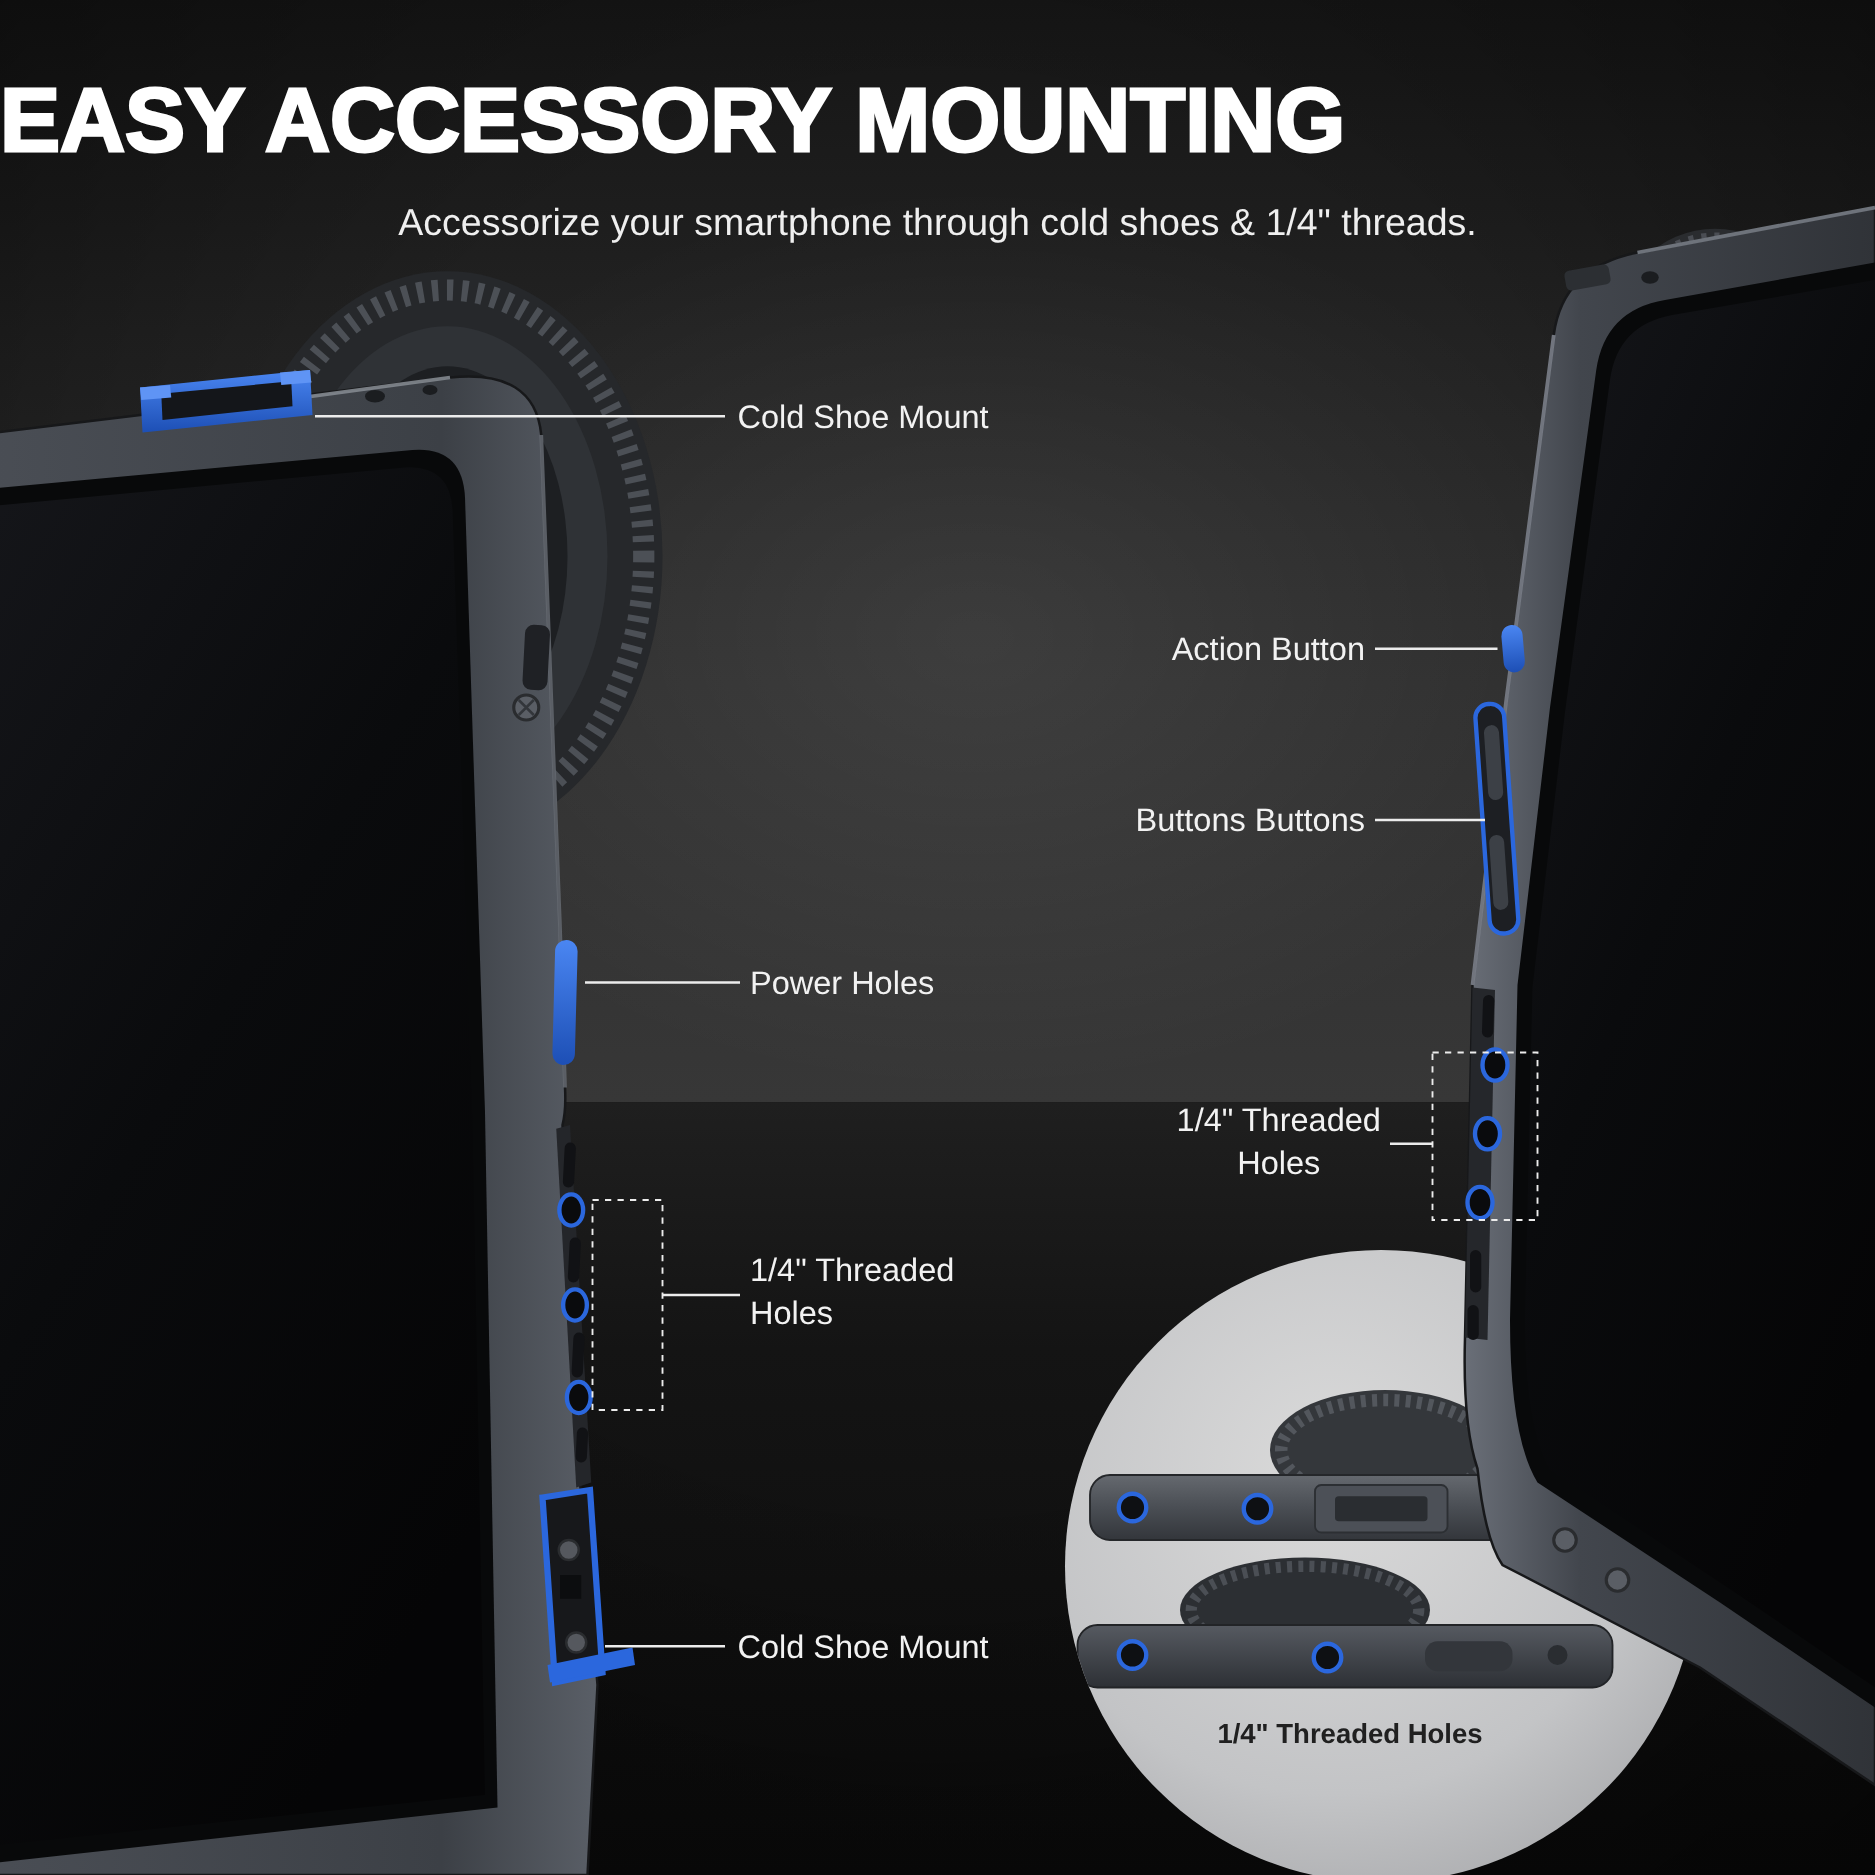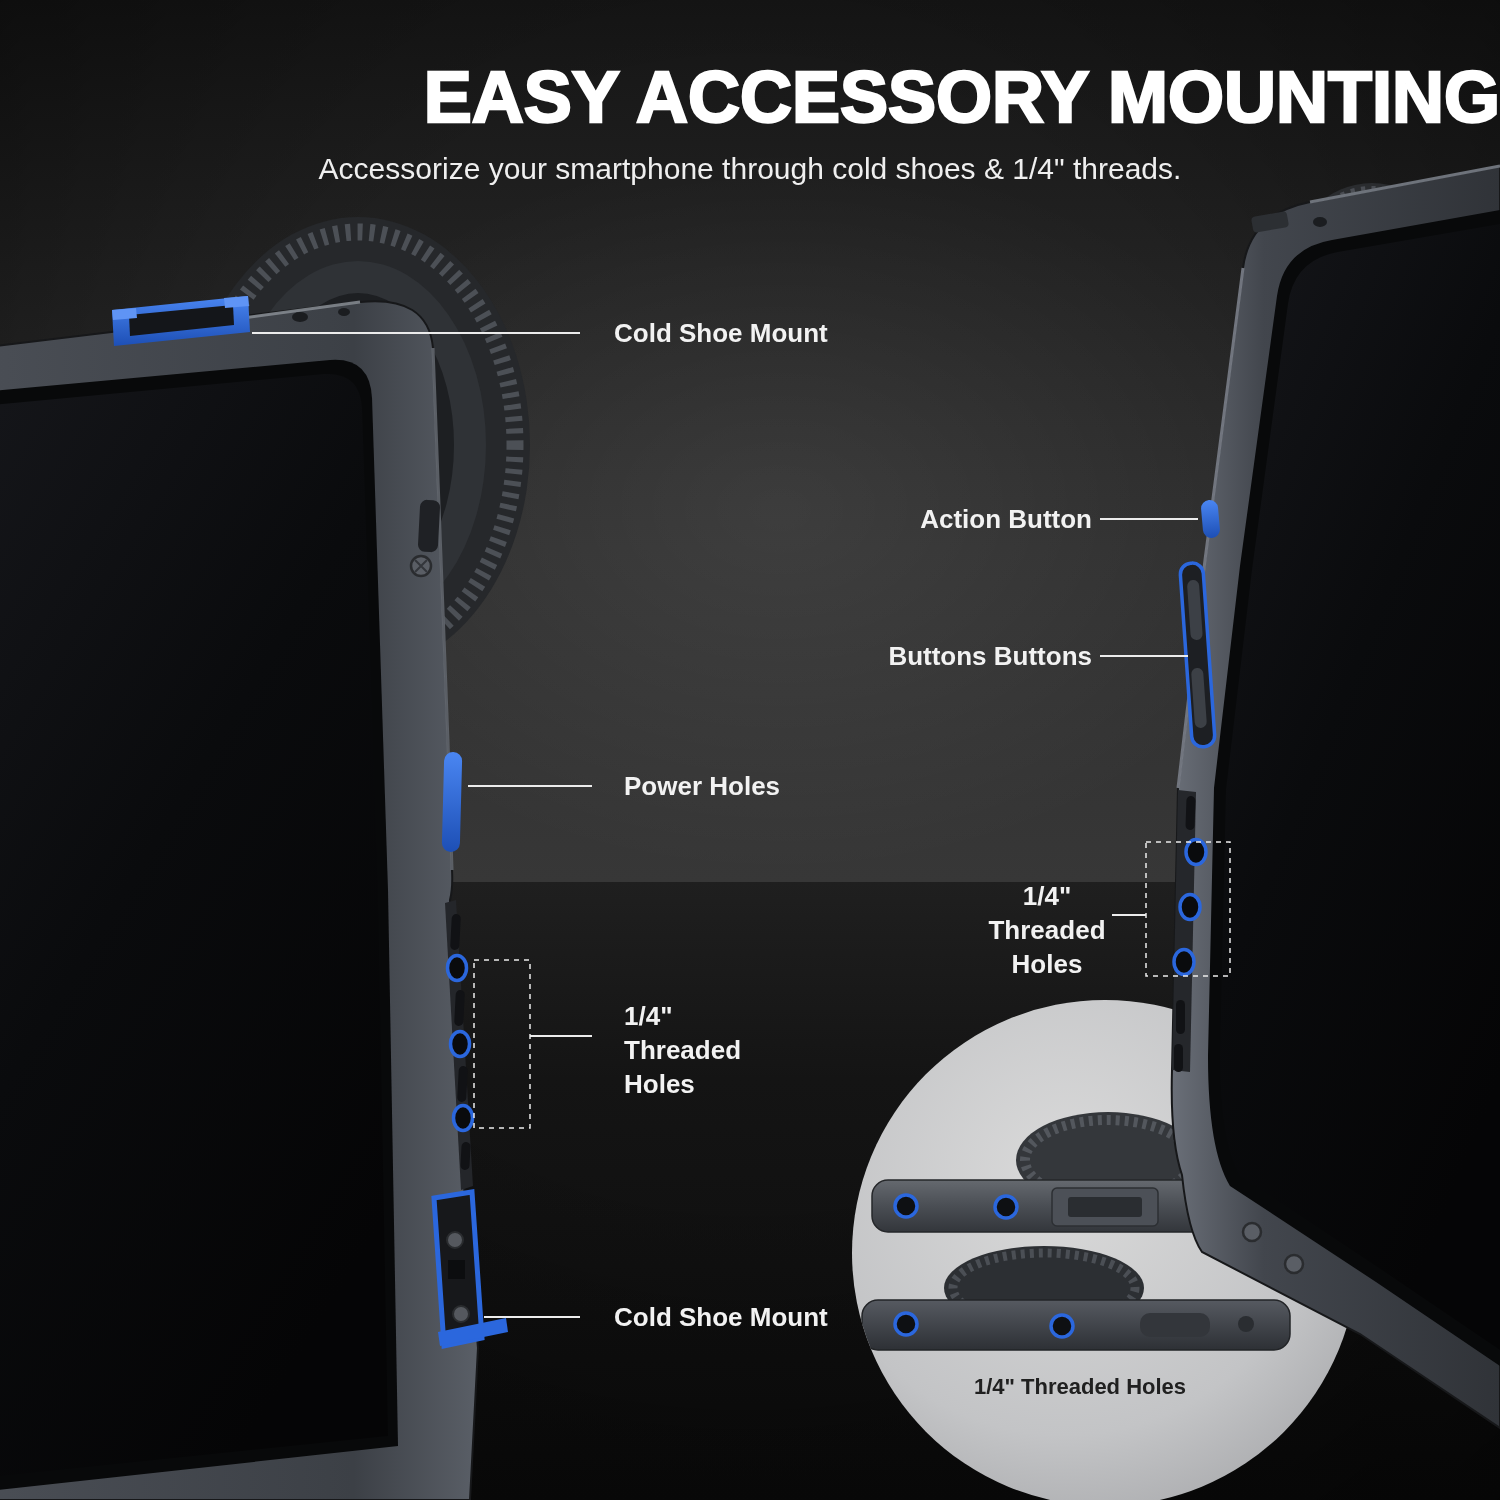--- a/index.html
+++ b/index.html
@@ -8,24 +8,24 @@
   .wall{position:absolute;left:0;top:0;width:1500px;height:882px;
         background:linear-gradient(180deg,#151515 0%,#222222 30%,#2e2e2e 62%,#373737 100%);}
   .glow{position:absolute;left:0;top:0;width:1500px;height:882px;
         background:radial-gradient(ellipse 750px 520px at 52% 58%,rgba(255,255,255,0.08),rgba(255,255,255,0) 70%);}
   .floor{position:absolute;left:0;top:882px;width:1500px;height:618px;
         background:linear-gradient(180deg,#1f1f1f 0%,#141414 32%,#0b0b0b 100%);}
   .vignette{position:absolute;inset:0;
         background:radial-gradient(circle at 50% 42%,rgba(0,0,0,0) 48%,rgba(0,0,0,0.5) 100%);}
   svg.art{position:absolute;left:0;top:0;}
   .txt{position:absolute;color:#f2f2f2;}
-  .title{left:0;top:56px;width:1500px;text-align:right;font-size:72px;font-weight:800;
+  .title{left:0;top:56px;width:1500px;text-align:left;font-size:72px;font-weight:800;
          letter-spacing:0px;color:#ffffff;-webkit-text-stroke:2.5px #ffffff;}
-  .subtitle{left:0;top:152px;width:1500px;text-align:center;font-size:30px;font-weight:400;color:#efefef;}
-  .callout{font-size:26px;font-weight:700;line-height:1.3;margin-left:24px;}
+  .subtitle{left:0;top:162px;width:1500px;text-align:center;font-size:30px;font-weight:400;color:#efefef;}
+  .callout{font-size:26px;font-weight:400;line-height:1.3;}
   .c-cold-shoe-top{left:590px;top:317px;}
   .c-action{right:408px;top:503px;text-align:left;}
   .c-volume{right:408px;top:640px;text-align:right;}
   .c-power{left:600px;top:770px;}
   .c-thr-right{left:938px;top:880px;width:170px;text-align:center;}
   .c-thr-left{left:600px;top:1000px;width:165px;text-align:left;}
   .c-cold-shoe-bottom{left:590px;top:1301px;}
   .inset-caption{left:930px;top:1374px;width:300px;text-align:center;
                  font-size:22px;font-weight:700;color:#202020;}
 </style>

